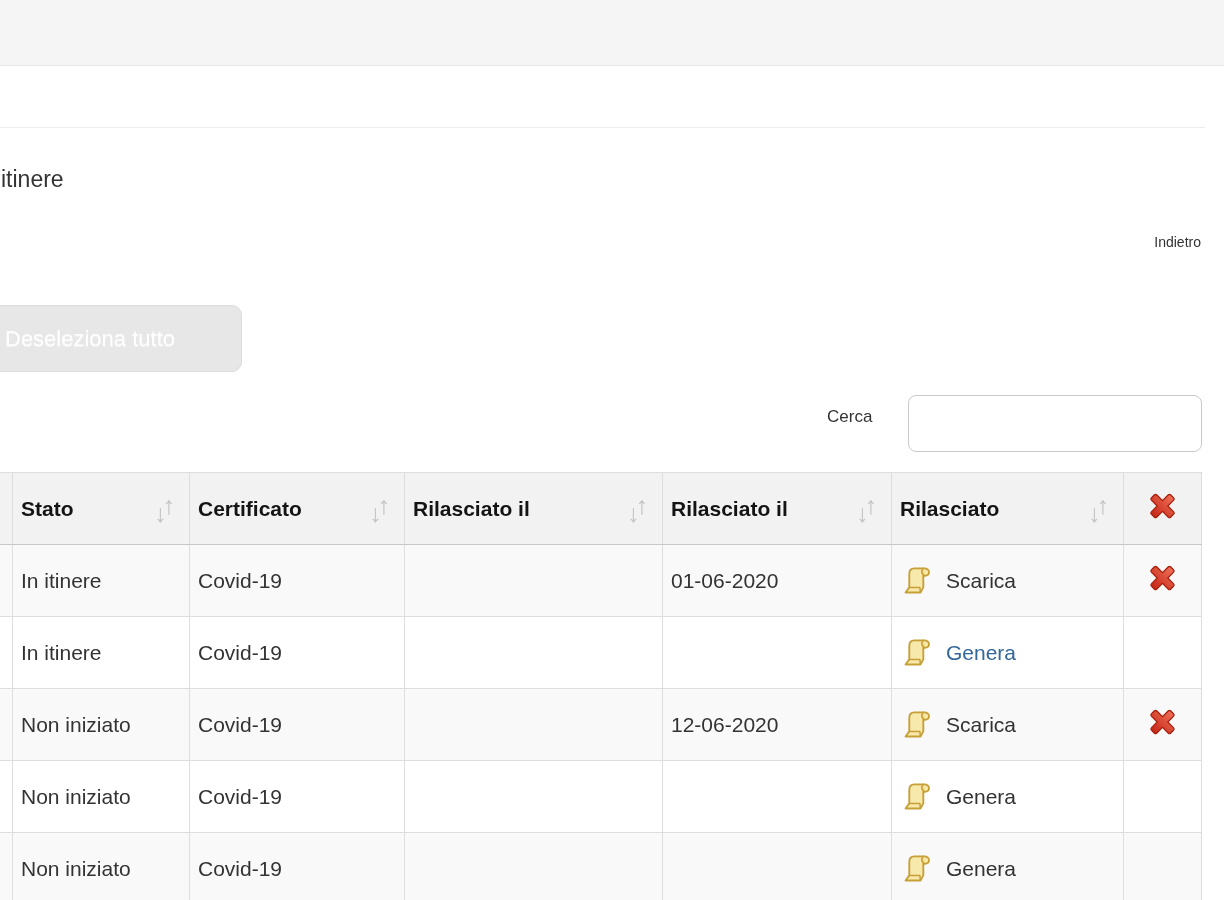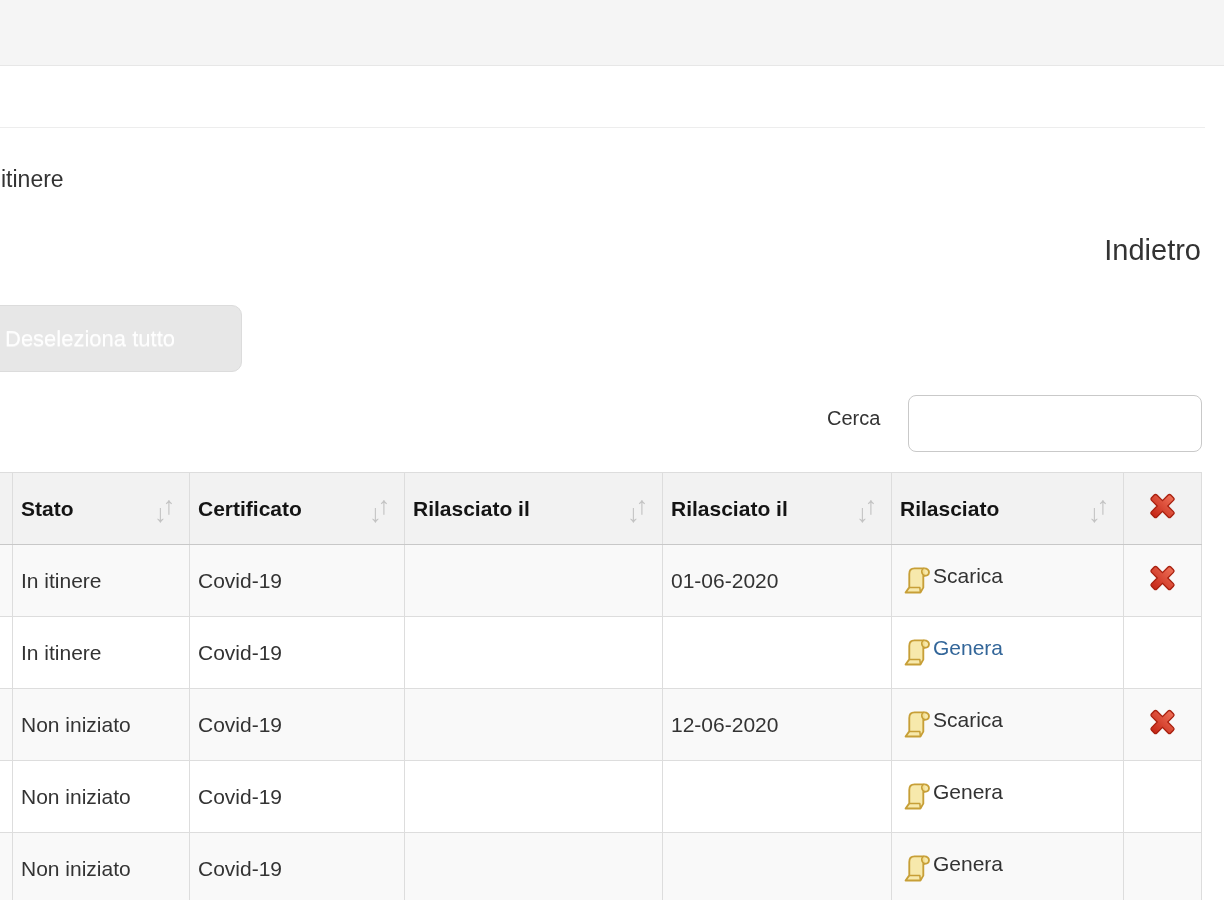--- a/index.html
+++ b/index.html
@@ -11,31 +11,31 @@
   .topbar {
     position:absolute; top:0; left:0; width:1224px; height:66px;
     background:#f5f5f5; border-bottom:1px solid #e7e7e7; box-sizing:border-box;
   }
   .divider { position:absolute; top:127px; left:0; width:1205px; height:1px; background:#ededed; }
 
   .heading-fragment {
     position:absolute; left:1px; top:166px; font-size:23px; color:#333; white-space:nowrap;
   }
   .back-link {
-    position:absolute; top:234px; right:23px; font-size:29px; color:#333;
+    position:absolute; top:234px; right:23px; font-size:14px; color:#333;
     text-decoration:none; white-space:nowrap;
   }
   .btn-disabled {
     position:absolute; left:-62px; top:305px; width:304px; height:67px;
     background:#e7e7e7; border:1px solid #dcdcdc; border-radius:10px;
     color:rgba(255,255,255,0.92); text-shadow:0 1px 0 rgba(255,255,255,0.5);
     font-size:22px; font-family:"Liberation Sans", sans-serif;
     display:flex; align-items:center; justify-content:center; box-sizing:border-box;
   }
-  .search-label { position:absolute; left:827px; top:407px; font-size:20px; color:#333; }
+  .search-label { position:absolute; left:827px; top:407px; font-size:17px; color:#333; }
   .search-input {
     position:absolute; left:908px; top:395px; width:294px; height:57px;
     border:1px solid #c9c9c9; border-radius:8px; box-sizing:border-box;
     font-size:20px; padding:0 14px; background:#fff; outline:none;
     font-family:"Liberation Sans", sans-serif;
   }
 
   table.grid {
     position:absolute; left:-2px; top:472px; width:1203px;
     border-collapse:collapse; table-layout:fixed; font-size:21px; color:#333;
@@ -53,21 +53,21 @@
   .grid tbody tr.even td { background:#ffffff; }
 
   .sort-icon {
     position:absolute; right:18px; top:50%; transform:translateY(-50%);
     color:#c3c3c3; font-size:25px; font-weight:bold; letter-spacing:-4px;
     line-height:1; user-select:none;
   }
   .sort-icon .dn { position:relative; top:4px; }
   .sort-icon .up { position:relative; top:-4px; }
 
-  .cert-link { display:flex; text-decoration:none; }
+  .cert-link { display:flex; align-items:center; gap:13px; text-decoration:none; }
   .link-dark { color:#333; }
   .link-blue { color:#336699; }
 
   .grid td.del, .grid th.del { padding:0; text-align:center; }
   .x-btn { display:inline-block; cursor:pointer; line-height:0; }
   svg { display:block; }
   .inline-svg { display:inline-block; }
 </style>
 </head>
 <body>

